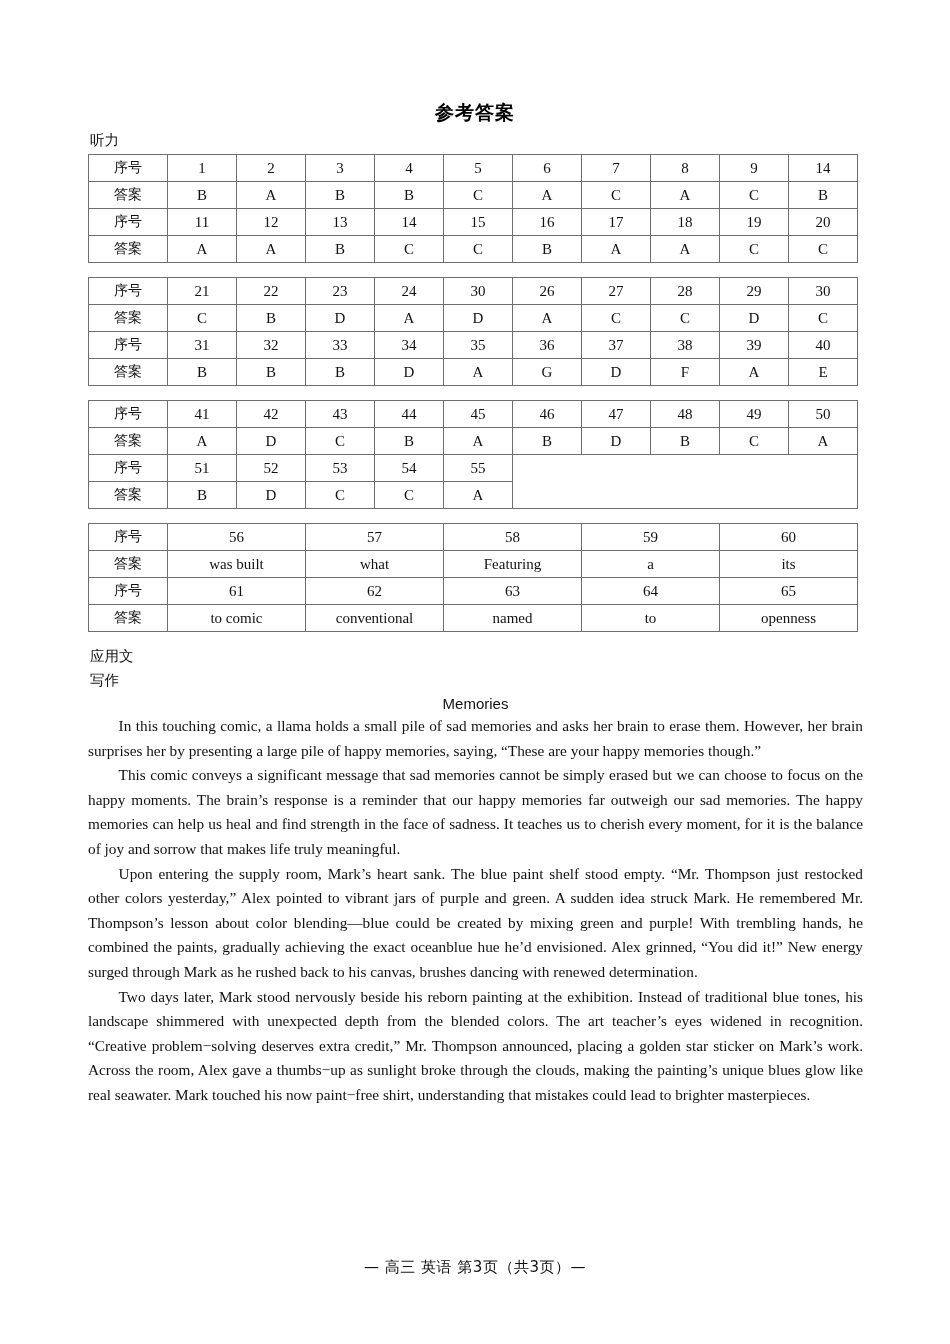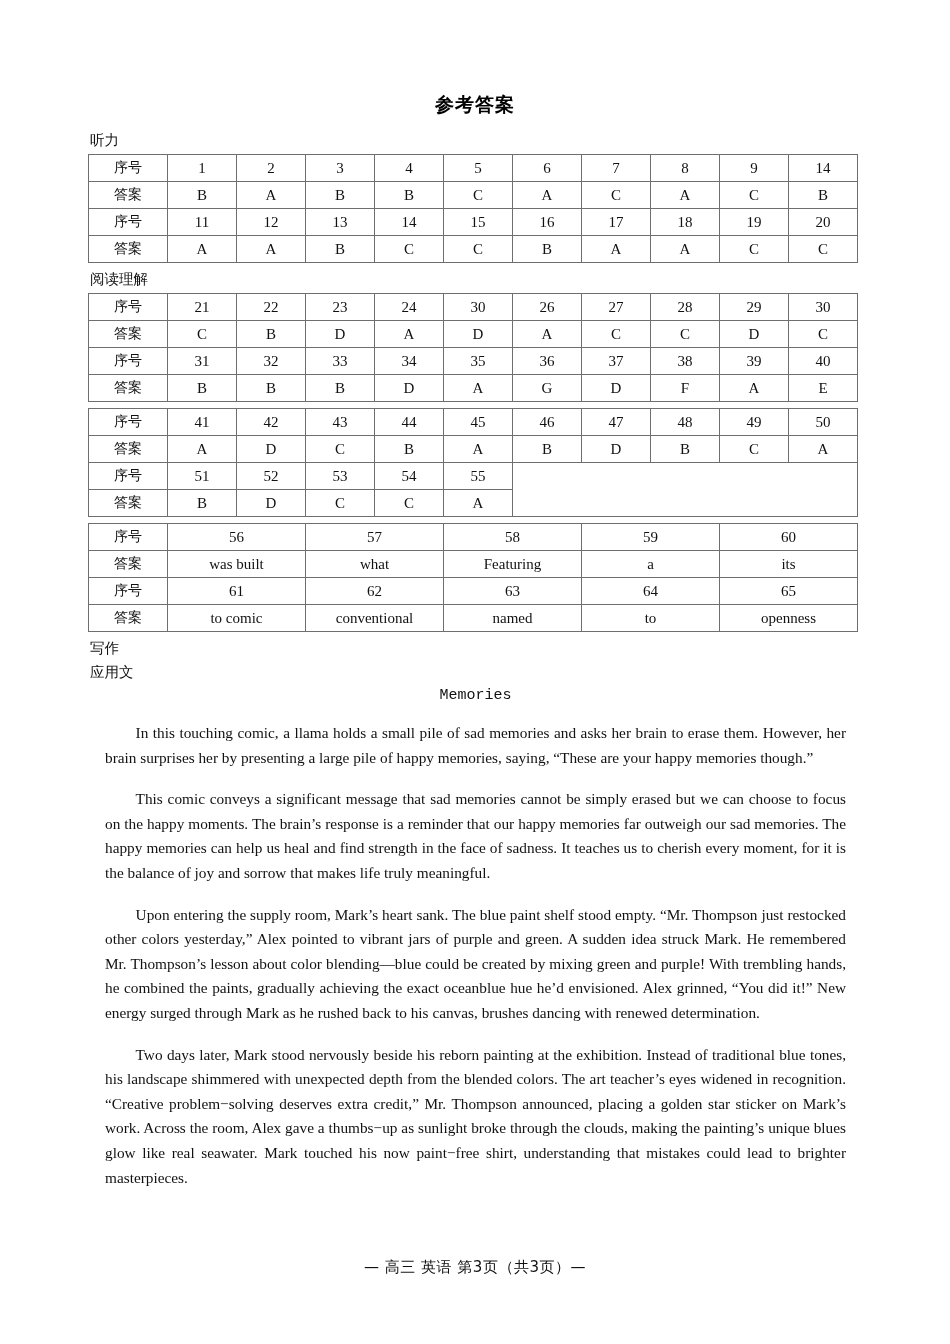--- a/index.html
+++ b/index.html
@@ -18,21 +18,21 @@
   .page {
     position: absolute;
     left: 0; top: 0;
     width: 950px;
     height: 1344px;
     padding: 0;
   }
   .doc-title {
     position: absolute;
     left: 0;
-    top: 92px;
+    top: 100px;
     width: 950px;
     text-align: center;
     font-family: "DejaVu Sans", sans-serif;
     font-weight: bold;
     font-size: 19px;
     letter-spacing: 1px;
     color: #000;
   }
   .content {
     position: absolute;
@@ -44,21 +44,21 @@
     font-family: "DejaVu Sans", sans-serif;
     font-size: 14.5px;
     color: #111;
     line-height: 1.45;
     margin: 0 0 3px 2px;
   }
   table.ans {
     border-collapse: collapse;
     width: 770px;
     table-layout: fixed;
-    margin-bottom: 6px;
+    margin-bottom: 14px;
   }
   table.ans td {
     border: 1px solid #6e6e6e;
     height: 26px;
     text-align: center;
     vertical-align: middle;
     font-family: "Liberation Serif", serif;
     font-size: 15px;
     color: #111;
     padding: 0 2px;
@@ -72,26 +72,26 @@
   }
   table.ans td.blank {
     border-left: 1px solid #6e6e6e;
   }
   .writing-labels {
     margin-top: 2px;
   }
   .essay-title {
     text-align: center;
     font-size: 15px;
-    font-family: Liberation Mono, monospace;
+    font-family: Liberation Sans, sans-serif;
     margin: 4px 0 2px 0;
     color: #111;
   }
   p.body-par {
-    margin: 17px;
+    margin: 0;
     font-size: 15.3px;
     line-height: 24.6px;
     text-align: justify;
     text-justify: inter-word;
     text-indent: 2em;
     color: #111;
     font-family: "Liberation Serif", serif;
   }
   p.body-par.last-line-left {
     text-align-last: left;
@@ -168,21 +168,20 @@
           <td>C</td>
           <td>B</td>
           <td>A</td>
           <td>A</td>
           <td>C</td>
           <td>C</td>
         </tr>
       </tbody>
     </table>
 
-    <div class="section-label">阅读理解</div>
     <table class="ans">
       <tbody>
         <tr>
           <td class="hdr">序号</td>
           <td>21</td>
           <td>22</td>
           <td>23</td>
           <td>24</td>
           <td>30</td>
           <td>26</td>
@@ -312,22 +311,22 @@
           <td>to comic</td>
           <td>conventional</td>
           <td>named</td>
           <td>to</td>
           <td>openness</td>
         </tr>
       </tbody>
     </table>
 
     <div class="writing-labels">
+      <div class="section-label">应用文</div>
       <div class="section-label">写作</div>
-      <div class="section-label">应用文</div>
       <div class="essay-title">Memories</div>
       <p class="body-par last-line-left">In this touching comic, a llama holds a small pile of sad memories and asks her brain to erase them. However, her brain surprises her by presenting a large pile of happy memories, saying, “These are your happy memories though.”</p>
       <p class="body-par last-line-left">This comic conveys a significant message that sad memories cannot be simply erased but we can choose to focus on the happy moments. The brain’s response is a reminder that our happy memories far outweigh our sad memories. The happy memories can help us heal and find strength in the face of sadness. It teaches us to cherish every moment, for it is the balance of joy and sorrow that makes life truly meaningful.</p>
       <p class="body-par last-line-left">Upon entering the supply room, Mark’s heart sank. The blue paint shelf stood empty. “Mr. Thompson just restocked other colors yesterday,” Alex pointed to vibrant jars of purple and green. A sudden idea struck Mark. He remembered Mr. Thompson’s lesson about color blending—blue could be created by mixing green and purple! With trembling hands, he combined the paints, gradually achieving the exact oceanblue hue he’d envisioned. Alex grinned, “You did it!” New energy surged through Mark as he rushed back to his canvas, brushes dancing with renewed determination.</p>
       <p class="body-par last-line-left">Two days later, Mark stood nervously beside his reborn painting at the exhibition. Instead of traditional blue tones, his landscape shimmered with unexpected depth from the blended colors. The art teacher’s eyes widened in recognition. “Creative problem−solving deserves extra credit,” Mr. Thompson announced, placing a golden star sticker on Mark’s work. Across the room, Alex gave a thumbs−up as sunlight broke through the clouds, making the painting’s unique blues glow like real seawater. Mark touched his now paint−free shirt, understanding that mistakes could lead to brighter masterpieces.</p>
     </div>
 
   </div>
 
   <div class="footer">— 高三 英语 第3页（共3页）—</div>

